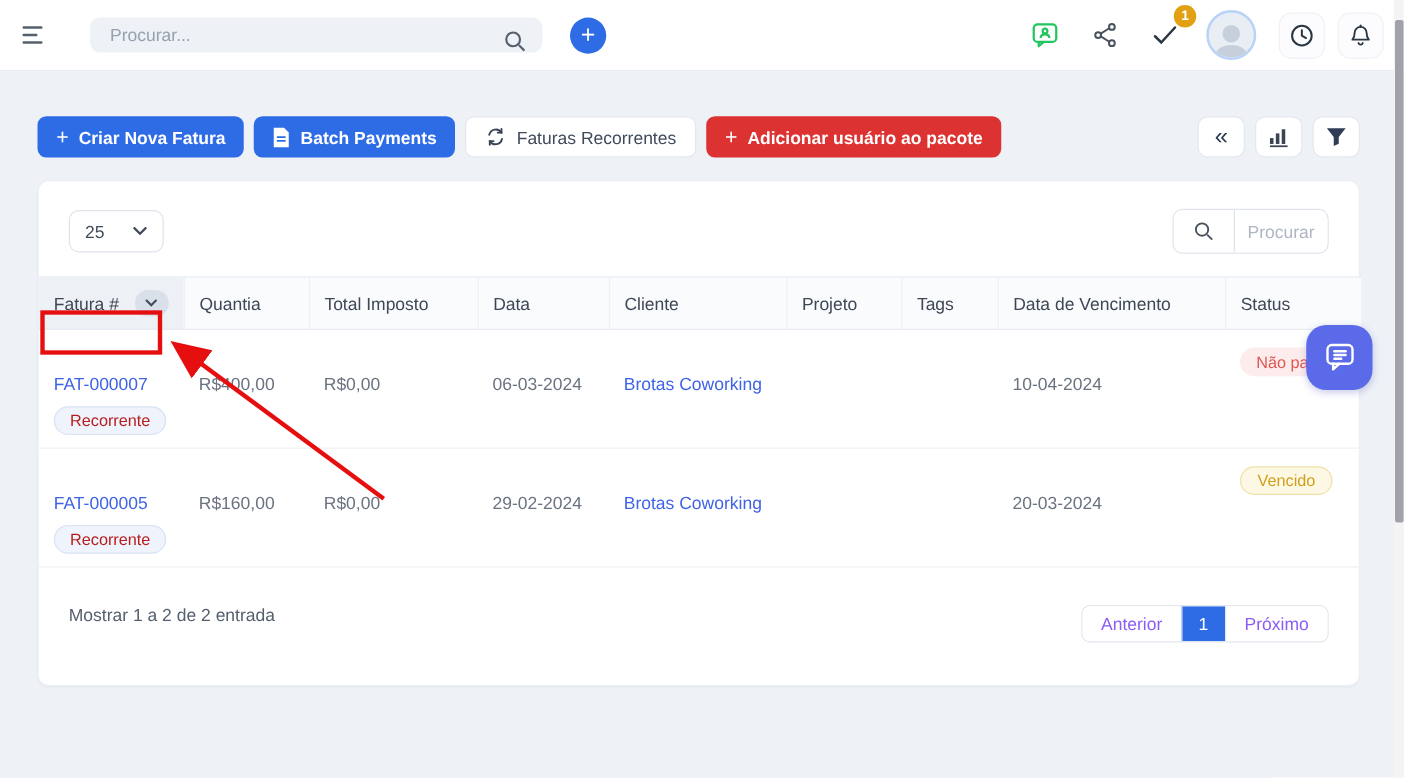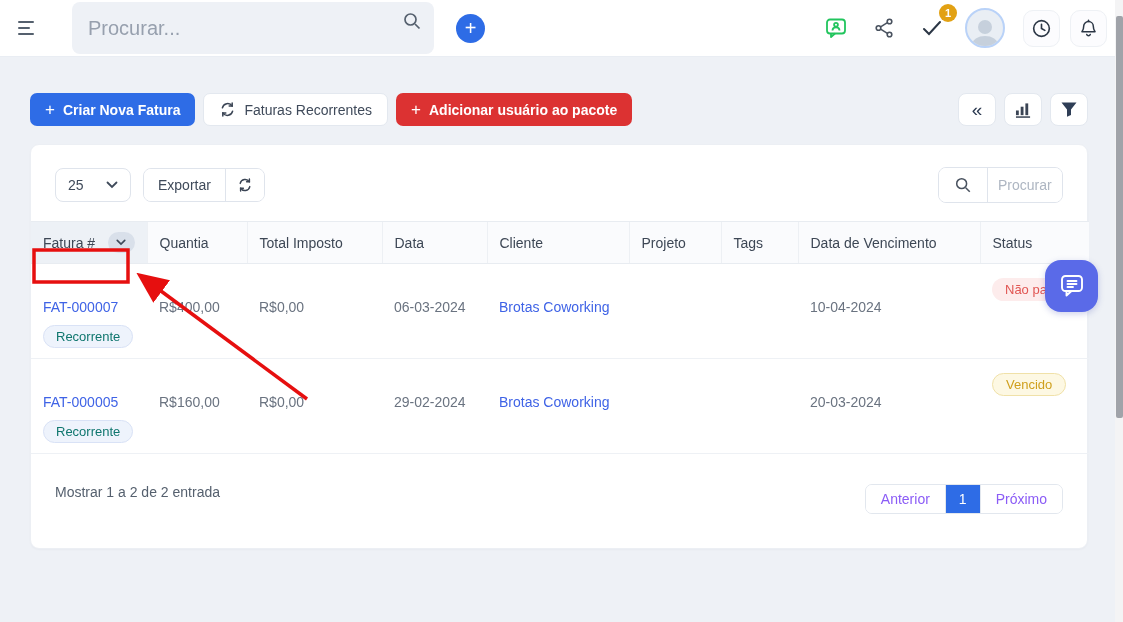--- a/index.html
+++ b/index.html
@@ -5,21 +5,21 @@
   * { margin:0; padding:0; box-sizing:border-box; }
   html,body { width:1123px; height:622px; overflow:hidden; }
   body { font-family:"Liberation Sans", sans-serif; background:#eef1f6; color:#3f4a5a; font-size:14px; position:relative; }
 
   
   .topbar { height:57px; background:#fff; border-bottom:1px solid #e9edf3; display:flex; align-items:center; padding:0 16px; }
   .hamburger { width:26px; height:26px; display:flex; flex-direction:column; justify-content:center; gap:4px; cursor:pointer; margin-left:2px; }
   .hamburger span { height:2px; background:#55606e; border-radius:2px; }
   .hamburger span:nth-child(1){ width:16px; } .hamburger span:nth-child(2){ width:12px; } .hamburger span:nth-child(3){ width:16px; }
   .search-wrap { position:relative; margin-left:28px; width:362px; }
-  .search-wrap input { width:100%; height:52px; border:none; border-radius:8px; background:#eef1f6; padding:0 42px 0 16px; font-size:20px; color:#0f766e; font-family:inherit; outline:none; }
+  .search-wrap input { width:100%; height:28px; border:none; border-radius:8px; background:#eef1f6; padding:0 42px 0 16px; font-size:14px; color:#0f766e; font-family:inherit; outline:none; }
   .search-wrap input::placeholder { color:#97a0ae; }
   .search-wrap .mag { position:absolute; right:12px; top:9px; }
   .plus-btn { width:29px; height:29px; border-radius:50%; background:#2e6ce6; color:#fff; border:none; font-size:20px; line-height:27px; text-align:center; margin-left:22px; cursor:pointer; font-weight:400; }
   .tb-right { margin-left:auto; display:flex; align-items:center; }
   .tb-ico { width:34px; height:34px; display:flex; align-items:center; justify-content:center; cursor:pointer; position:relative; margin-left:14px; }
   .tb-sq { width:37px; height:37px; border:1px solid #eef1f5; background:#fcfcfe; border-radius:10px; }
   .badge-1 { position:absolute; top:-7px; right:-8px; min-width:18px; height:18px; border-radius:50%; background:#e2a113; color:#fff; font-size:11px; font-weight:bold; line-height:18px; text-align:center; }
   .avatar { width:40px; height:40px; border-radius:50%; border:2px solid #b9d2f8; background:#e9eef4; margin-left:16px; display:flex; align-items:flex-end; justify-content:center; overflow:hidden; cursor:pointer; }
 
   
@@ -46,21 +46,21 @@
 
   
   table { width:100%; border-collapse:collapse; table-layout:fixed; }
   th { text-align:left; font-weight:normal; color:#3d4755; font-size:14px; padding:10px 12px; background:#fafbfd; border-top:1px solid #e8ecf1; border-bottom:1px solid #e8ecf1; border-left:1px solid #edf0f4; height:38px; }
   th:first-child { background:#edf1f6; border-left:none; }
   th .th-inner { display:flex; align-items:center; justify-content:space-between; }
   .sort-pill { width:27px; height:21px; background:#d9e0ea; border-radius:11px; display:flex; align-items:center; justify-content:center; cursor:pointer; }
   td { vertical-align:top; padding:35px 12px 10px; border-bottom:1px solid #eef1f5; height:90px; font-size:14px; color:#6a7380; }
   a.link { color:#3f63e6; text-decoration:none; cursor:pointer; }
   .pill { display:inline-block; border-radius:13px; font-size:13px; padding:3px 12px; }
-  .pill-recurrent { background:#eef3fc; border:1px solid #d9e2f6; color:#0f766e; margin-top:10px; }
+  .pill-recurrent { background:#eef3fc; border:1px solid #d9e2f6; color:#b91c1c; margin-top:10px; }
   .pill-unpaid { background:#fdecec; color:#e15653; padding:4px 13px; white-space:nowrap; }
   .pill-overdue { background:#fdf8e3; border:1px solid #f0e1a8; color:#cf9f1c; padding:3px 13px; }
 
   
   .card-footer { display:flex; justify-content:space-between; padding:30px 24px 34px; }
   .foot-info { color:#55606e; }
   .pager { display:flex; border:1px solid #e2e7ee; border-radius:7px; overflow:hidden; }
   .pager > div { padding:6px 15px; background:#fff; color:#8b5cf6; cursor:pointer; border-left:1px solid #e2e7ee; }
   .pager > div:first-child { border-left:none; }
   .pager .active { background:#2e6ce6; color:#fff; padding:6px 13px; }
@@ -140,20 +140,30 @@
           <line x1="12" y1="2.6" x2="12" y2="4"></line>
         </svg>
     </div>
   </div>
 </header>
 
 <div class="toolbar">
   <button class="btn btn-blue">
     <span class="plus-g">+</span>
     <span>Criar Nova Fatura</span>
+  </button>
+  <button class="btn btn-blue">
+    <span style="display:flex;">
+        <svg width="14" height="16" viewBox="0 0 14 16" fill="#fff">
+          <path d="M1 0 h8 l4 4 v12 H1 z"></path>
+          <rect x="3.5" y="7" width="7" height="1.4" fill="#2e6ce6"></rect>
+          <rect x="3.5" y="10" width="7" height="1.4" fill="#2e6ce6"></rect>
+        </svg>
+      </span>
+    <span>Batch Payments</span>
   </button>
   <button class="btn btn-white">
     <span style="display:flex;">
         <svg width="17" height="17" viewBox="0 0 20 20" fill="none" stroke="#3a4454" stroke-width="1.8" stroke-linecap="round">
           <path d="M4 8 a6.3 6.3 0 0 1 11.5-2"></path>
           <path d="M16 8 a6.3 6.3 0 0 1-11.5 2" transform="translate(0,4)"></path>
           <path d="M15.5 2.5 v3.5 h-3.5" fill="none"></path>
           <path d="M4.5 17.5 v-3.5 h3.5" fill="none"></path>
         </svg>
       </span>
@@ -185,31 +195,20 @@
 </div>
 
 <div class="card">
 
   <div class="controls">
     <div class="pagesize">
       <span>25</span>
       <svg width="12" height="8" viewBox="0 0 12 8" fill="none" stroke="#3f4a5a" stroke-width="1.8" stroke-linecap="round">
           <path d="M1.5 1.5 L6 6 L10.5 1.5"></path>
         </svg>
-    </div>
-    <div class="exp-group">
-      <button>Exportar</button>
-      <div class="sep">
-        <svg width="16" height="16" viewBox="0 0 20 20" fill="none" stroke="#3a4454" stroke-width="1.8" stroke-linecap="round">
-            <path d="M4 8 a6.3 6.3 0 0 1 11.5-2"></path>
-            <path d="M16 12 a6.3 6.3 0 0 1-11.5 2"></path>
-            <path d="M15.5 2.5 v3.5 h-3.5"></path>
-            <path d="M4.5 17.5 v-3.5 h3.5"></path>
-          </svg>
-      </div>
     </div>
     <div class="tsearch">
       <div class="icon-seg">
         <svg width="18" height="18" viewBox="0 0 20 20" fill="none" stroke="#49525f" stroke-width="1.7">
             <circle cx="8.5" cy="8.5" r="5.5"></circle>
             <line x1="13" y1="13" x2="17.5" y2="17.5"></line>
           </svg>
       </div>
       <input type="text" placeholder="Procurar" style="">
     </div>

